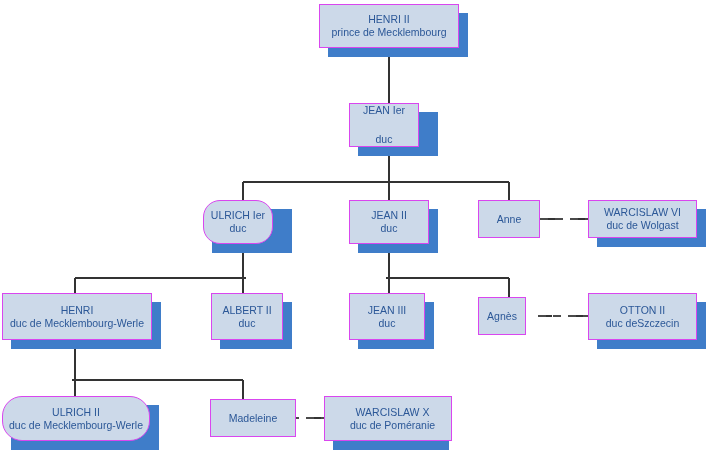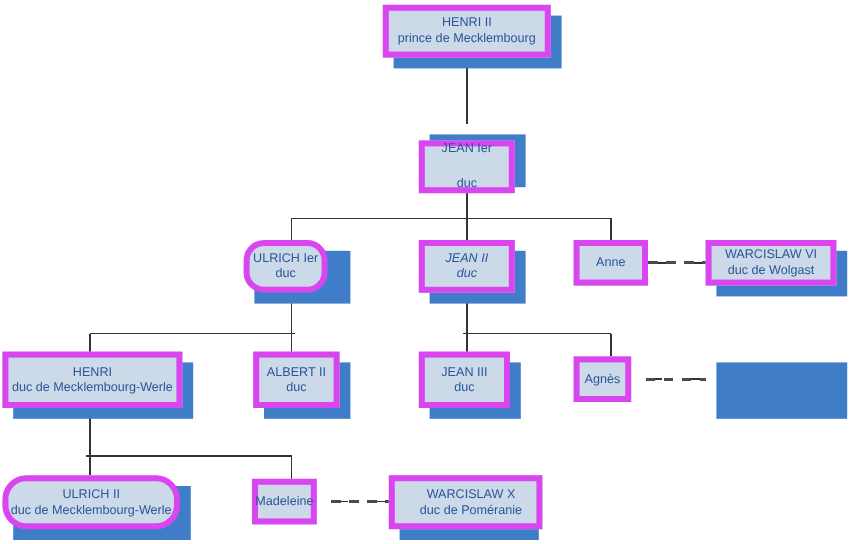--- a/index.html
+++ b/index.html
@@ -9,21 +9,21 @@
     font-family:"Liberation Sans","DejaVu Sans",sans-serif;
     -webkit-font-smoothing:antialiased;
   }
   #canvas{position:absolute;left:0;top:0;width:709px;height:453px;}
   #edges{position:absolute;left:0;top:0;width:709px;height:453px;pointer-events:none;}
 
   .node{
     position:absolute;
     box-sizing:border-box;
     background:#ccd9e9;
-    border:5px solid #d946ef;
+    border:1px solid #d946ef;
     display:flex;
     flex-direction:column;
     align-items:center;
     justify-content:center;
     color:#2b5797;
     font-size:10.5px;
     line-height:13px;
     text-align:center;
     z-index:3;
     padding:0 3px;
@@ -75,31 +75,31 @@
       <path d="M538,316 L588,316"></path>
       <path d="M276,418 L324,418"></path>
     </g>
   </svg>
 <div class="shadow" style="left: 328px; top: 13px; width: 140px; height: 44px;"></div>
     <div class="node" style="left: 319px; top: 4px; width: 140px; height: 44px;">
       <span class="ln">HENRI II</span>
       <span class="ln">prince de Mecklembourg</span>
     </div>
     <div class="shadow" style="left: 358px; top: 112px; width: 80px; height: 44px;"></div>
-    <div class="node" style="left: 349px; top: 117px; width: 80px; height: 44px; gap: 16px;">
+    <div class="node" style="left: 349px; top: 103px; width: 70px; height: 44px; gap: 16px;">
       <span class="ln">JEAN Ier</span>
       <span class="ln">duc</span>
     </div>
     <div class="shadow" style="left: 212px; top: 209px; width: 80px; height: 44px;"></div>
     <div class="node" style="left: 203px; top: 200px; width: 70px; height: 44px; border-radius: 17px;">
       <span class="ln">ULRICH Ier</span>
       <span class="ln">duc</span>
     </div>
     <div class="shadow" style="left: 358px; top: 209px; width: 80px; height: 44px;"></div>
-    <div class="node" style="left: 349px; top: 200px; width: 80px; height: 44px; font-style: italic;">
+    <div class="node" style="left: 349px; top: 200px; width: 80px; height: 44px;">
       <span class="ln">JEAN II</span>
       <span class="ln">duc</span>
     </div>
     <div class="node" style="left: 478px; top: 200px; width: 62px; height: 38px;">
       <span class="ln">Anne</span>
     </div>
     <div class="shadow" style="left: 597px; top: 209px; width: 109px; height: 38px;"></div>
     <div class="node" style="left: 588px; top: 200px; width: 109px; height: 38px;">
       <span class="ln">WARCISLAW VI</span>
       <span class="ln">duc de Wolgast</span>
@@ -116,26 +116,30 @@
     </div>
     <div class="shadow" style="left: 358px; top: 302px; width: 76px; height: 47px;"></div>
     <div class="node" style="left: 349px; top: 293px; width: 76px; height: 47px; align-items: center;">
       <span class="ln">JEAN III</span>
       <span class="ln">duc</span>
     </div>
     <div class="node" style="left: 478px; top: 297px; width: 48px; height: 38px;">
       <span class="ln">Agnès</span>
     </div>
     <div class="shadow" style="left: 597px; top: 302px; width: 109px; height: 47px;"></div>
+    <div class="node" style="left: 588px; top: 293px; width: 109px; height: 47px;">
+      <span class="ln">OTTON II</span>
+      <span class="ln">duc deSzczecin</span>
+    </div>
     <div class="shadow" style="left: 11px; top: 405px; width: 148px; height: 45px;"></div>
     <div class="node" style="left: 2px; top: 396px; width: 148px; height: 45px; border-radius: 20px;">
       <span class="ln">ULRICH II</span>
       <span class="ln">duc de Mecklembourg-Werle</span>
     </div>
-    <div class="node" style="left: 210px; top: 399px; width: 54px; height: 38px;">
+    <div class="node" style="left: 210px; top: 399px; width: 86px; height: 38px;">
       <span class="ln">Madeleine</span>
     </div>
     <div class="shadow" style="left: 333px; top: 405px; width: 116px; height: 45px;"></div>
     <div class="node" style="left: 324px; top: 396px; width: 128px; height: 45px; padding-left: 12px;">
       <span class="ln">WARCISLAW X</span>
       <span class="ln">duc de Poméranie</span>
     </div>
   </div>
 
 </body></html>

